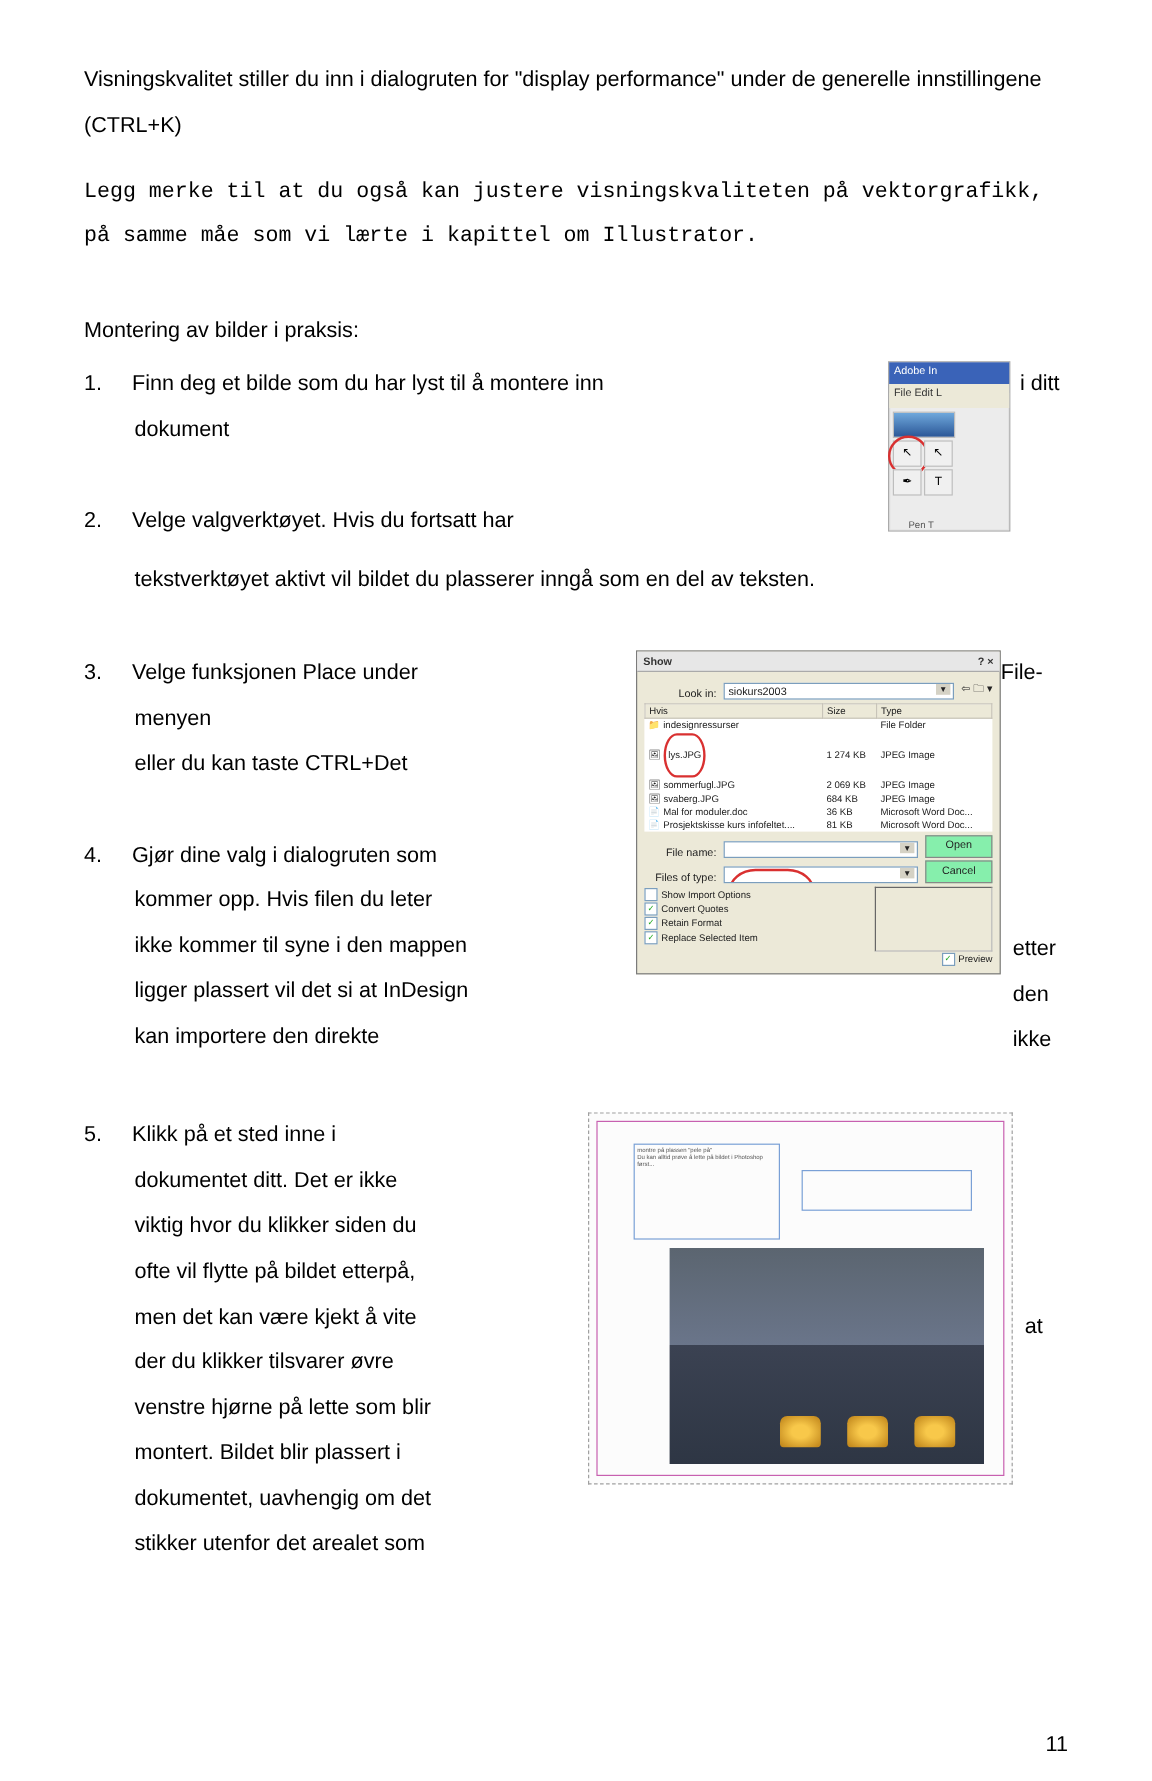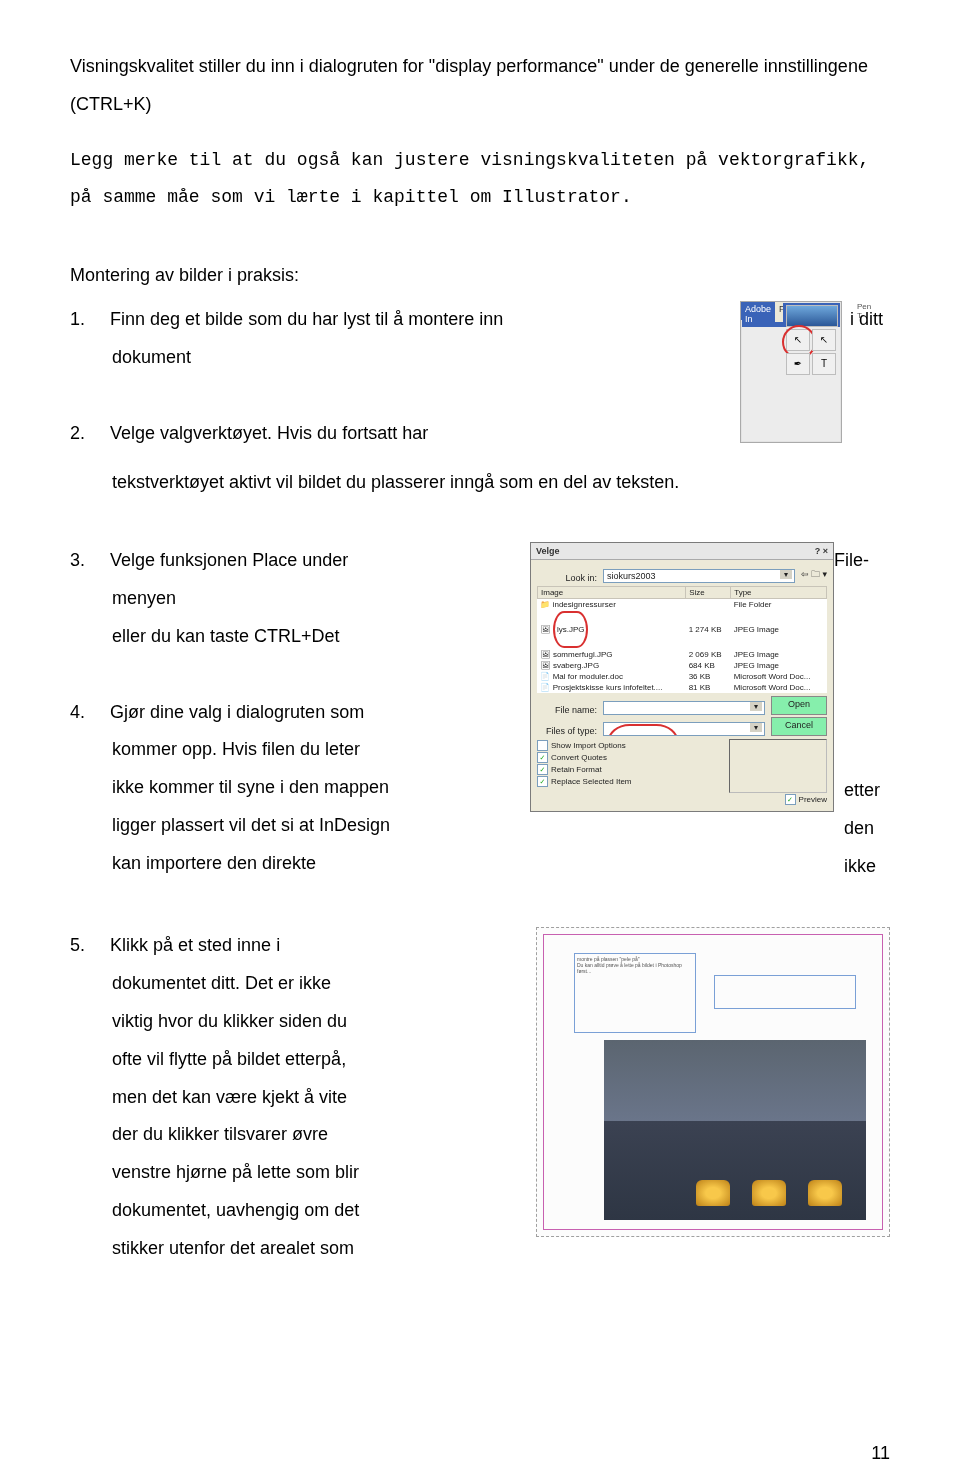--- a/index.html
+++ b/index.html
@@ -46,20 +46,21 @@
   .list-indent {
     margin-left: 42px;
   }
   
   .img-toolbar {
     width: 100px;
     height: 140px;
     background: linear-gradient(#3a63b8 0%, #3a63b8 18%, #ececec 18%, #ececec 100%);
     border: 1px solid #aaa;
     display: flex;
+    flex-direction: column;
     position: relative;
     box-shadow: 0 0 0 1px #e3e3e3 inset;
   }
   .img-toolbar .titlebar {
     height: 18px;
     background: #3a63b8;
     color: white;
     font-size: 9px;
     padding: 2px 4px;
     box-sizing: border-box;
@@ -343,33 +344,33 @@
       </div>
       <div class="list-line list-indent">kommer opp. Hvis filen du leter</div>
       <div class="list-line list-indent">ikke kommer til syne i den mappen</div>
       <div class="list-line list-indent">ligger plassert vil det si at InDesign</div>
       <div class="list-line list-indent">kan importere den direkte</div>
     </div>
 
     <div class="section-right-img">
       <div class="img-dialog">
         <div class="dlg-title">
-          <span>Velge</span>
+          <span>Show</span>
           <span>? ×</span>
         </div>
         <div class="dlg-body">
           <div class="dlg-row">
             <span class="dlg-label">Look in:</span>
             <span class="dlg-select">siokurs2003</span>
             <span style="font-size:9px">⇦ 🗀 ▾</span>
           </div>
           <table class="filelist">
             <tbody>
                 <tr>
-              <th>Image</th>
+              <th>Hvis</th>
               <th>Size</th>
               <th>Type</th>
             </tr>
             <tr>
                   <td>📁 <span>indesignressurser</span></td>
                   <td></td>
                   <td>File Folder</td>
                 </tr>
             <tr>
                   <td>🖼 <span class="red-oval">lys.JPG</span></td>
@@ -453,36 +454,41 @@
       <div class="list-line">
         <span>5.</span>&nbsp;&nbsp;&nbsp;&nbsp;
         <span>Klikk på et sted inne i</span>
       </div>
       <div class="list-line list-indent">dokumentet ditt. Det er ikke</div>
       <div class="list-line list-indent">viktig hvor du klikker siden du</div>
       <div class="list-line list-indent">ofte vil flytte på bildet etterpå,</div>
       <div class="list-line list-indent">men det kan være kjekt å vite</div>
       <div class="list-line list-indent">der du klikker tilsvarer øvre</div>
       <div class="list-line list-indent">venstre hjørne på lette som blir</div>
+      <div class="list-line list-indent">montert. Bildet blir plassert i</div>
       <div class="list-line list-indent">dokumentet, uavhengig om det</div>
       <div class="list-line list-indent">stikker utenfor det arealet som</div>
     </div>
 
     <div class="section-right-img">
       <div class="img-document">
         <div class="inner-page">
           <div class="textbox1">
               <div class="tiny">montre på plassen "pele på"<br>Du kan alltid prøve å lette på bildet i Photoshop først...</div>
             </div>
           <div class="textbox2"></div>
           <div class="photo">
             <div class="light" style="left:92px"></div>
             <div class="light" style="left:148px"></div>
             <div class="light" style="left:204px"></div>
           </div>
         </div>
       </div>
     </div>
 
+    <div style="width:46px">
+      <div style="height:160px"></div>
+      <div class="list-line" style="margin-left:10px">at</div>
+    </div>
   </div>
 
   <div class="page-num">11</div>
 </div>
 
 </body></html>

